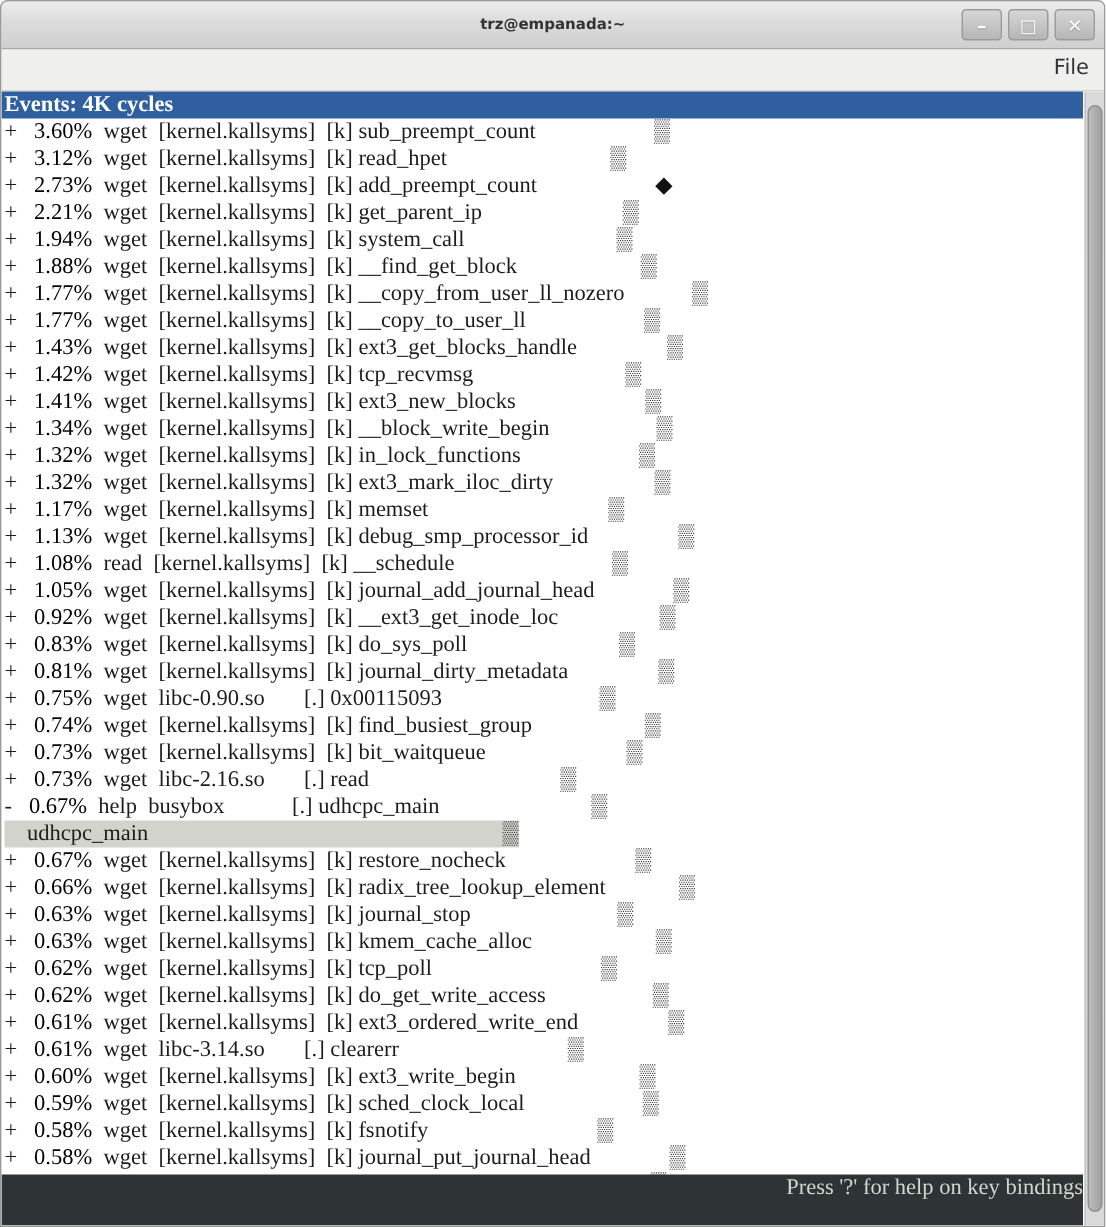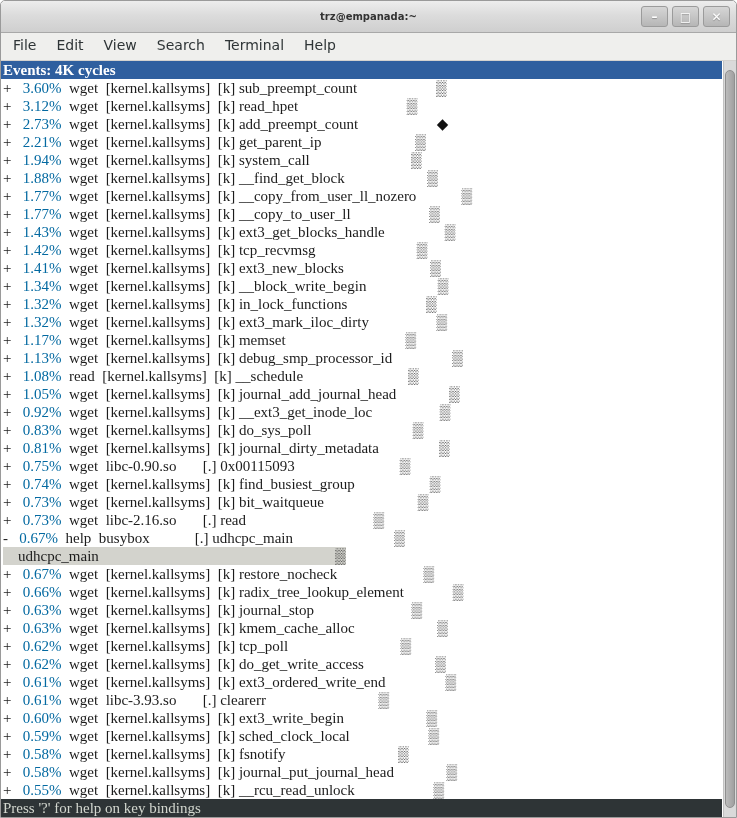--- a/index.html
+++ b/index.html
@@ -23,47 +23,48 @@
   .winbtns{position:absolute;right:6px;top:5px;display:flex;gap:4px;}
   .winbtn{
     width:27px;height:21px;border:1px solid #9b9b9b;border-radius:3px;
     background:linear-gradient(to bottom,#d6d6d6,#b6b6b6);
     color:#ffffff;font-weight:bold;font-size:12px;
     display:flex;align-items:center;justify-content:center;line-height:1;
     text-shadow:0 1px 1px rgba(0,0,0,0.25);
   }
   
   .menubar{
-    height:28px;display:flex;align-items:flex-start;
+    height:28px;display:flex;align-items:flex-end;
     background:#efefed;border-bottom:1px solid #d4d2cf;
     padding-left:2px;
+    flex-direction:column;
   }
   .menuitem{
     font-size:14px;color:#2e3436;padding:4px 10px;cursor:default;
   }
   
   .terminal{
     position:relative;height:758px;background:#ffffff;
     font-family:Liberation Serif, serif;
     font-size:15px;line-height:18px;color:#1c1c1c;
   }
   .term-content{padding-left:2px;}
   .term-header{
     height:18px;background:#2f5f9f;color:#ffffff;font-weight:bold;
     white-space:pre;margin-right:14px;padding-left:2px;margin-left:-2px;
   }
   .trow{height:18px;white-space:pre;}
   .line{display:inline-block;height:18px;}
   .line.hl{background:#d3d3cd;}
-  .pct{color:#0369a1;}
+  .pct{color:#000000;}
   .sbchar{color:#3a3a3a;}
   .sbchar.diamond{color:#111111;}
   .statusbar{
-    position:absolute;left:0;bottom:2px;right:14px;height:18px;
-    background:#2e3436;color:#d3d7cf;white-space:pre;padding-left:2px;
+    position:absolute;left:0;bottom:2px;right:14px;height:34px;
+    background:#2e3436;color:#d3d7cf;white-space:pre;padding-left:2px;text-align:right;
   }
   
   .gtk-scrollbar{
     position:absolute;top:0;right:0;width:13px;height:100%;
     background:#dadada;border-left:1px solid #c2c2c2;
   }
   .gtk-thumb{
     position:absolute;top:9px;bottom:11px;left:1px;right:1px;
     background:linear-gradient(to right,#bcbcbc,#a0a0a0);
     border:1px solid #8f8f8f;border-radius:6px;
@@ -128,21 +129,21 @@
           <div class="trow"><span class="line"><span class="mk">+   </span><span class="pct">0.73%</span><span>  wget  libc-2.16.so       [.] read</span><span>                                  </span><span class="sbchar">▒</span></span></div>
           <div class="trow"><span class="line"><span class="mk">-   </span><span class="pct">0.67%</span><span>  help  busybox            [.] udhcpc_main</span><span>                           </span><span class="sbchar">▒</span></span></div>
           <div class="trow"><span class="line hl"><span>    udhcpc_main</span><span>                                                               </span><span class="sbchar">▒</span></span></div>
           <div class="trow"><span class="line"><span class="mk">+   </span><span class="pct">0.67%</span><span>  wget  [kernel.kallsyms]  [k] restore_nocheck</span><span>                       </span><span class="sbchar">▒</span></span></div>
           <div class="trow"><span class="line"><span class="mk">+   </span><span class="pct">0.66%</span><span>  wget  [kernel.kallsyms]  [k] radix_tree_lookup_element</span><span>             </span><span class="sbchar">▒</span></span></div>
           <div class="trow"><span class="line"><span class="mk">+   </span><span class="pct">0.63%</span><span>  wget  [kernel.kallsyms]  [k] journal_stop</span><span>                          </span><span class="sbchar">▒</span></span></div>
           <div class="trow"><span class="line"><span class="mk">+   </span><span class="pct">0.63%</span><span>  wget  [kernel.kallsyms]  [k] kmem_cache_alloc</span><span>                      </span><span class="sbchar">▒</span></span></div>
           <div class="trow"><span class="line"><span class="mk">+   </span><span class="pct">0.62%</span><span>  wget  [kernel.kallsyms]  [k] tcp_poll</span><span>                              </span><span class="sbchar">▒</span></span></div>
           <div class="trow"><span class="line"><span class="mk">+   </span><span class="pct">0.62%</span><span>  wget  [kernel.kallsyms]  [k] do_get_write_access</span><span>                   </span><span class="sbchar">▒</span></span></div>
           <div class="trow"><span class="line"><span class="mk">+   </span><span class="pct">0.61%</span><span>  wget  [kernel.kallsyms]  [k] ext3_ordered_write_end</span><span>                </span><span class="sbchar">▒</span></span></div>
-          <div class="trow"><span class="line"><span class="mk">+   </span><span class="pct">0.61%</span><span>  wget  libc-3.93.so       [.] clearerr</span><span>                              </span><span class="sbchar">▒</span></span></div>
+          <div class="trow"><span class="line"><span class="mk">+   </span><span class="pct">0.61%</span><span>  wget  libc-3.14.so       [.] clearerr</span><span>                              </span><span class="sbchar">▒</span></span></div>
           <div class="trow"><span class="line"><span class="mk">+   </span><span class="pct">0.60%</span><span>  wget  [kernel.kallsyms]  [k] ext3_write_begin</span><span>                      </span><span class="sbchar">▒</span></span></div>
           <div class="trow"><span class="line"><span class="mk">+   </span><span class="pct">0.59%</span><span>  wget  [kernel.kallsyms]  [k] sched_clock_local</span><span>                     </span><span class="sbchar">▒</span></span></div>
           <div class="trow"><span class="line"><span class="mk">+   </span><span class="pct">0.58%</span><span>  wget  [kernel.kallsyms]  [k] fsnotify</span><span>                              </span><span class="sbchar">▒</span></span></div>
           <div class="trow"><span class="line"><span class="mk">+   </span><span class="pct">0.58%</span><span>  wget  [kernel.kallsyms]  [k] journal_put_journal_head</span><span>              </span><span class="sbchar">▒</span></span></div>
           <div class="trow"><span class="line"><span class="mk">+   </span><span class="pct">0.55%</span><span>  wget  [kernel.kallsyms]  [k] __rcu_read_unlock</span><span>                     </span><span class="sbchar">▒</span></span></div>
         </div>
     </div>
     <div class="statusbar">Press '?' for help on key bindings</div>
     <div class="gtk-scrollbar">
       <div class="gtk-thumb"></div>

